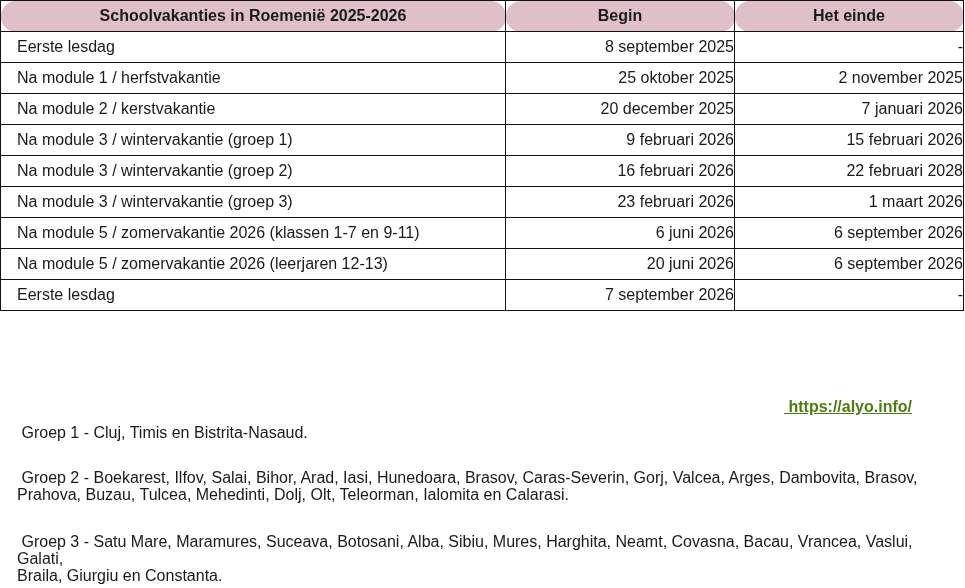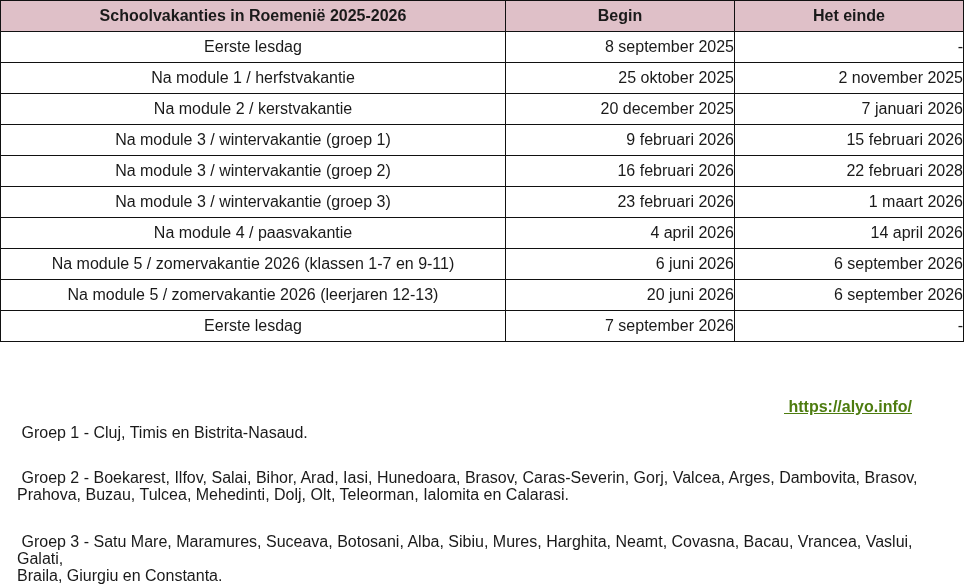--- a/index.html
+++ b/index.html
@@ -30,24 +30,25 @@
       border: 1.5px solid #111111;
       height: 30px;
       padding: 0;
       vertical-align: middle;
     }
     table.schedule th {
       background: #dfc0c8;
       font-weight: bold;
       text-align: center;
       font-size: 16px;
+      border-radius: 15px;
     }
     table.schedule td.label {
-      text-align: center;
-      padding-left: 0;
+      text-align: left;
+      padding-left: 16px;
     }
     table.schedule td.date {
       text-align: right;
     }
     col.c1 { width: 505px; }
     col.c2 { width: 229px; }
     col.c3 { width: 229px; }
 
     .source-link {
       position: absolute;
@@ -114,25 +115,20 @@
         <td class="label">Na module 3 / wintervakantie (groep 2)</td>
         <td class="date">16 februari 2026</td>
         <td class="date">22 februari 2028</td>
       </tr>
       <tr>
         <td class="label">Na module 3 / wintervakantie (groep 3)</td>
         <td class="date">23 februari 2026</td>
         <td class="date">1 maart 2026</td>
       </tr>
       <tr>
-        <td class="label">Na module 4 / paasvakantie</td>
-        <td class="date">4 april 2026</td>
-        <td class="date">14 april 2026</td>
-      </tr>
-      <tr>
         <td class="label">Na module 5 / zomervakantie 2026 (klassen 1-7 en 9-11)</td>
         <td class="date">6 juni 2026</td>
         <td class="date">6 september 2026</td>
       </tr>
       <tr>
         <td class="label">Na module 5 / zomervakantie 2026 (leerjaren 12-13)</td>
         <td class="date">20 juni 2026</td>
         <td class="date">6 september 2026</td>
       </tr>
       <tr>

